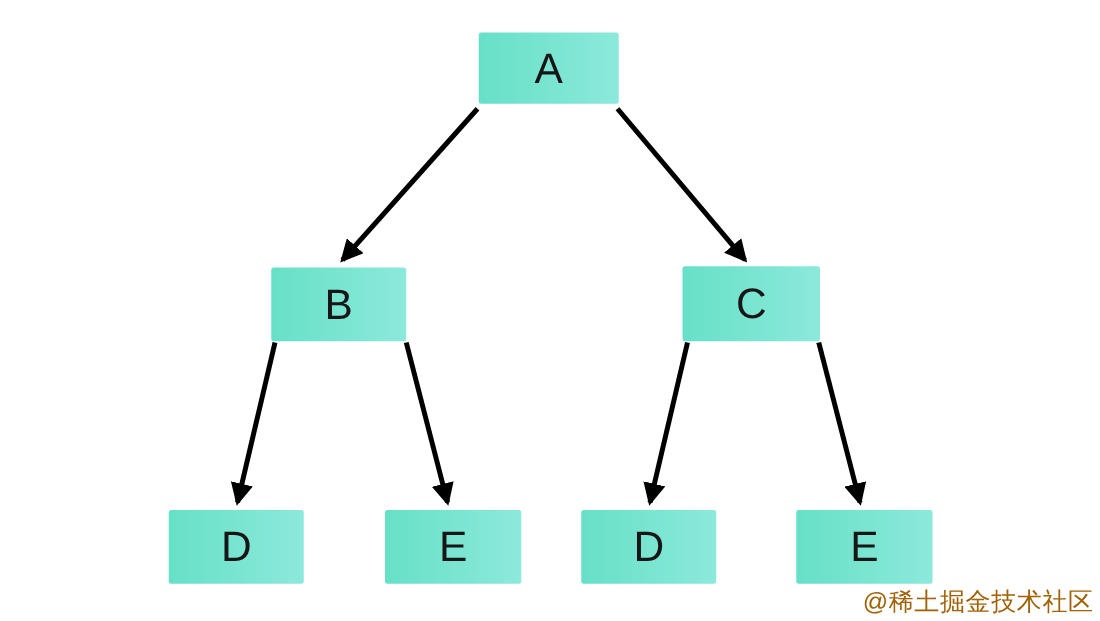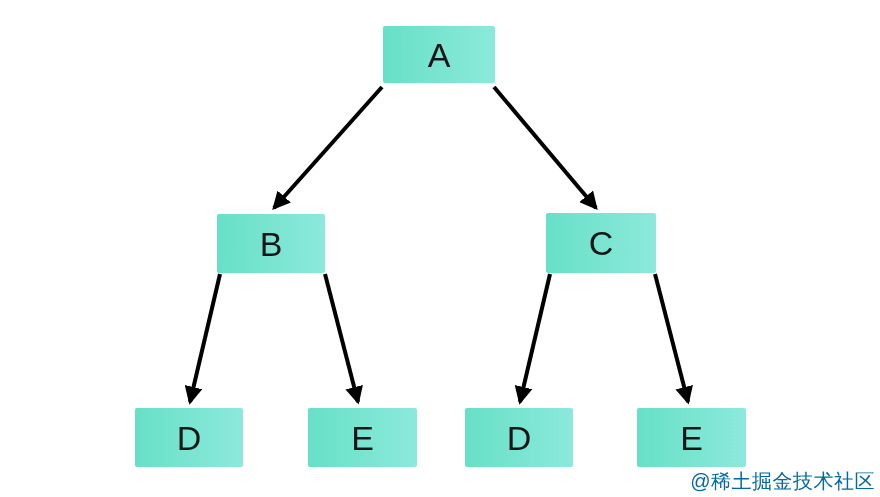--- a/index.html
+++ b/index.html
@@ -39,21 +39,21 @@
   .node-c  { left: 546px; top: 213px; width: 110px; height: 60px; }
   .node-d1 { left: 135px; top: 408px; width: 108px; height: 59px; }
   .node-e1 { left: 308px; top: 408px; width: 109px; height: 59px; }
   .node-d2 { left: 465px; top: 408px; width: 108px; height: 59px; }
   .node-e2 { left: 637px; top: 408px; width: 109px; height: 59px; }
   .watermark {
     position: absolute;
     right: 5px;
     bottom: 2px;
     font-size: 20px;
-    color: #0369a1;
+    color: #a16207;
     letter-spacing: 0.5px;
     white-space: nowrap;
   }
 </style>
 </head>
 <body>
 
 <div class="stage">
 
   <svg class="edges" viewBox="0 0 880 497" xmlns="http://www.w3.org/2000/svg" aria-hidden="true">

